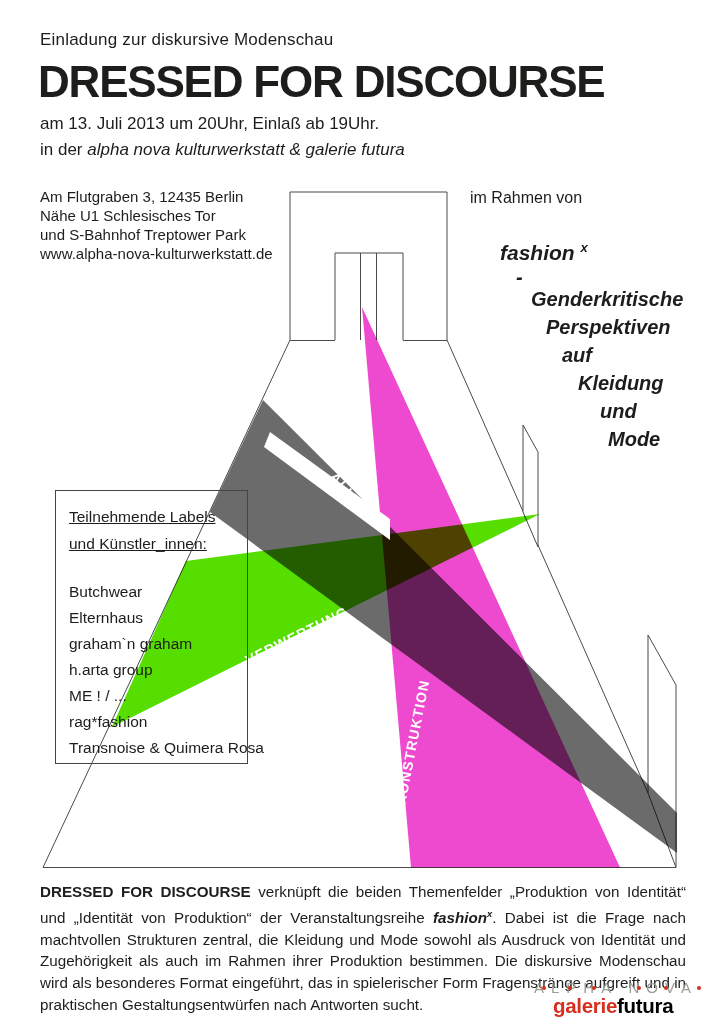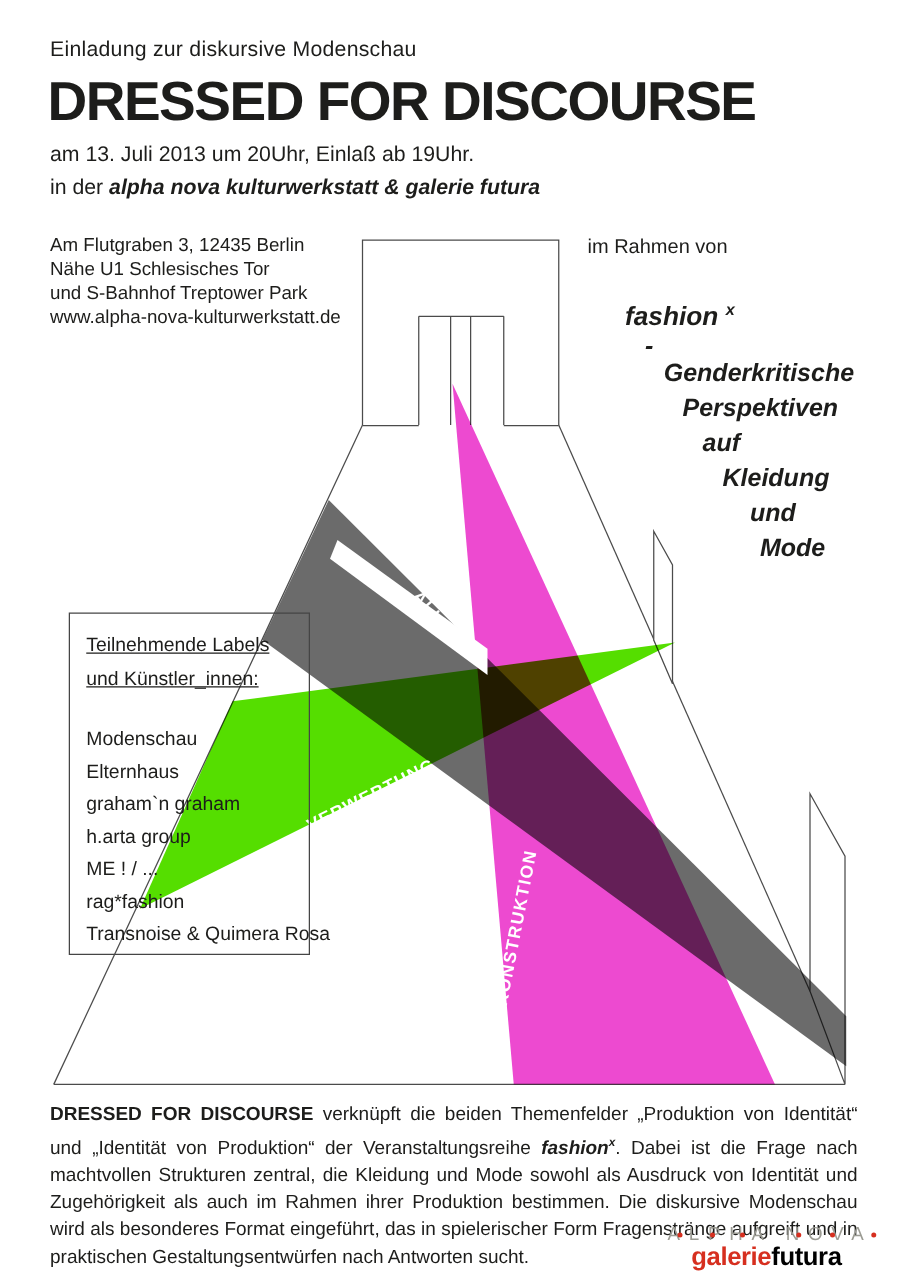--- a/index.html
+++ b/index.html
@@ -5,21 +5,21 @@
   html,body{margin:0;padding:0;background:#fff;}
   .page{position:relative;width:724px;height:1024px;background:#ffffff;overflow:hidden;
         font-family:"Liberation Sans",sans-serif;color:#1d1d1b;}
   .abs{position:absolute;}
   .scanline{position:absolute;top:10px;left:34px;width:656px;height:1px;background:#ededed;}
 
   .eyebrow{left:40px;top:30px;font-size:17px;letter-spacing:.2px;}
   .title{left:38px;top:57px;font-size:44px;font-weight:bold;letter-spacing:-1.2px;white-space:nowrap;}
   .dateline{left:40px;top:114px;font-size:17px;}
   .venueline{left:40px;top:140px;font-size:17px;}
-  .venueline .it{font-style:italic;font-weight:bold;}
+  .venueline .it{font-style:italic;}
   .address{left:40px;top:187px;font-size:15px;line-height:19px;}
 
   .rahmen{left:470px;top:189px;font-size:16px;}
   .fx{font-size:20px;font-weight:bold;font-style:italic;white-space:nowrap;}
   .fx sup{font-size:62%;}
   .fx0{left:500px;top:240px;font-size:21px;}
   .fxdash{left:516px;top:266px;}
   .fx1{left:531px;top:288px;}
   .fx2{left:546px;top:316px;}
   .fx3{left:562px;top:344px;}
@@ -104,21 +104,21 @@
   <div class="abs fx fx2">Perspektiven</div>
   <div class="abs fx fx3">auf</div>
   <div class="abs fx fx4">Kleidung</div>
   <div class="abs fx fx5">und</div>
   <div class="abs fx fx6">Mode</div>
 
   <div class="abs labelsbox">
     <div class="head">Teilnehmende Labels</div>
     <div class="head">und Künstler_innen:</div>
     <ul>
-      <li>Modenschau</li>
+      <li>Butchwear</li>
       <li>Elternhaus</li>
       <li>graham`n graham</li>
       <li>h.arta group</li>
       <li>ME ! / ...</li>
       <li>rag*fashion</li>
       <li>Transnoise &amp; Quimera Rosa</li>
     </ul>
   </div>
 
   <div class="abs footerpara">

